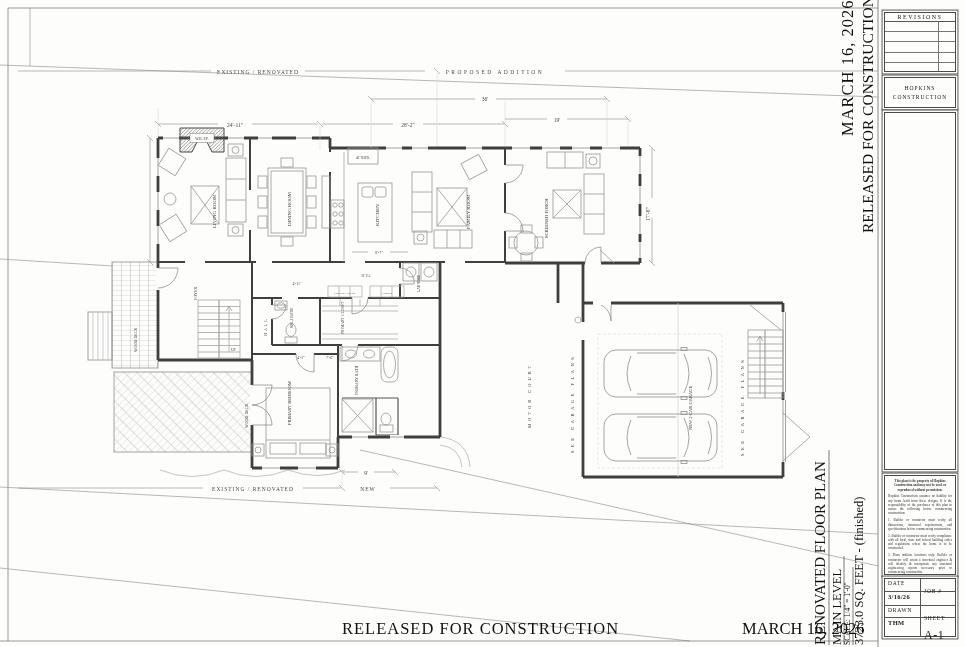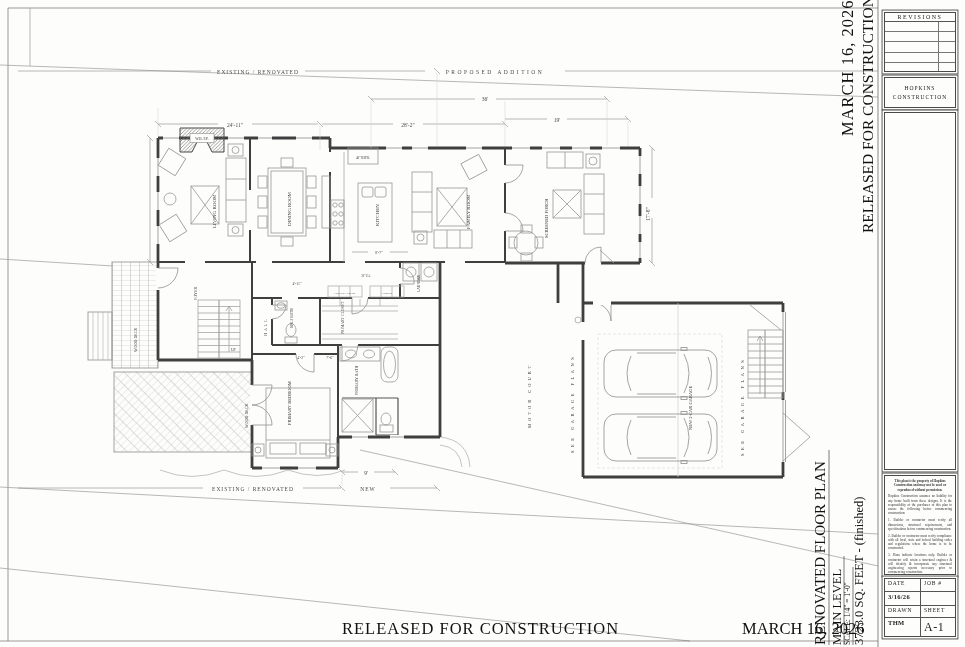--- a/index.html
+++ b/index.html
@@ -12,21 +12,21 @@
   .rev-row{height:9.2px;border-bottom:.8px solid #777;}
   .rev-div{position:absolute;right:16px;top:9px;bottom:0;border-left:.8px solid #777;}
   .stamp{display:flex;flex-direction:column;align-items:center;justify-content:center;
          font-size:5.5px;letter-spacing:1px;text-align:center;line-height:1.5;}
   .notes{font-size:3.3px;line-height:1.3;padding:3px 3px;text-align:justify;color:#333;}
   .notes p{margin:0 0 2.5px 0;}
   .notes p:first-child{text-align:center;font-weight:bold;}
   .dt-row{display:flex;border-bottom:.8px solid #555;}
   .dt-cell{box-sizing:border-box;padding:1px 3px;font-size:5.5px;letter-spacing:.8px;}
   .dt-c1{width:36px;border-right:.8px solid #555;}
-  .dt-c2{flex:1;}
+  .dt-c2{flex:1;margin-top:8px;}
   .dt-val{font-size:6.5px;font-weight:bold;letter-spacing:.3px;}
   .dt-sheet{font-size:12px;letter-spacing:.5px;padding-top:2px;}
 </style>
 </head>
 <body>
 
 <div id="sheet">
 
 <svg width="965" height="647" viewBox="0 0 965 647">
   <defs>

